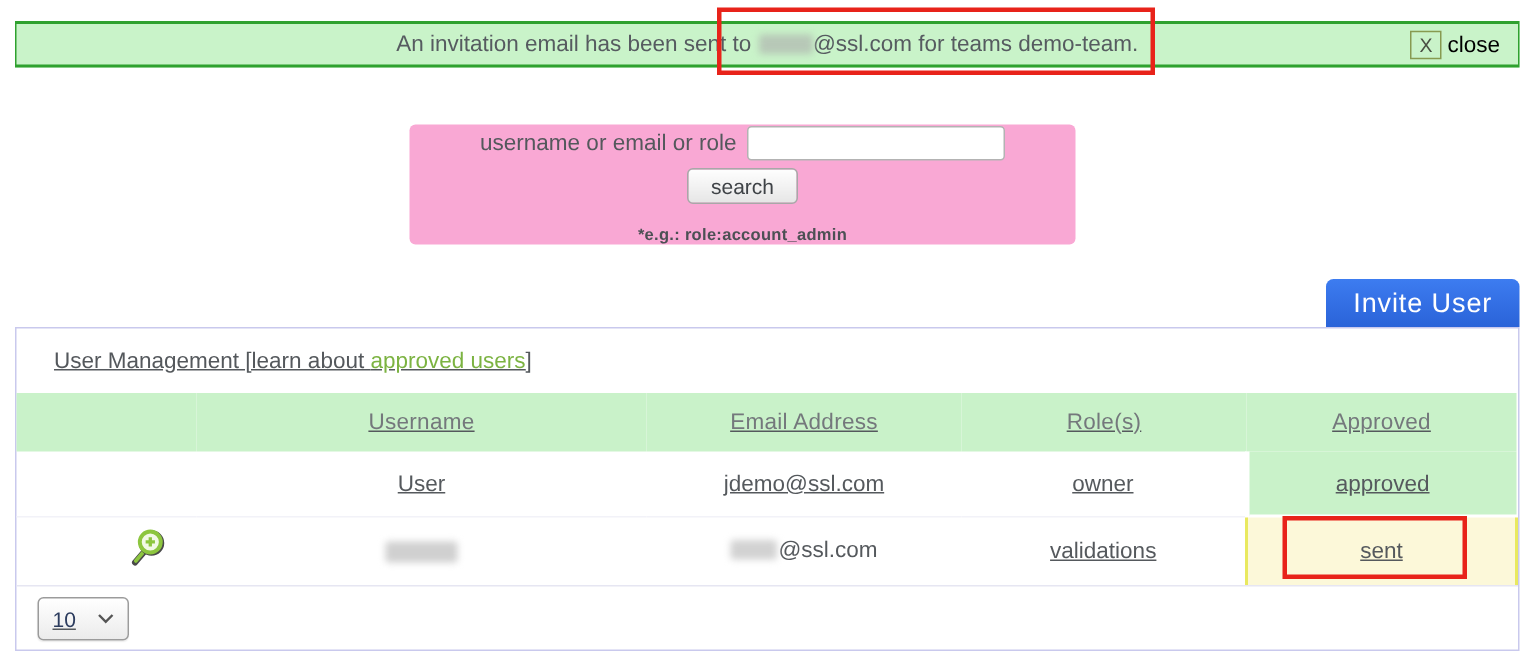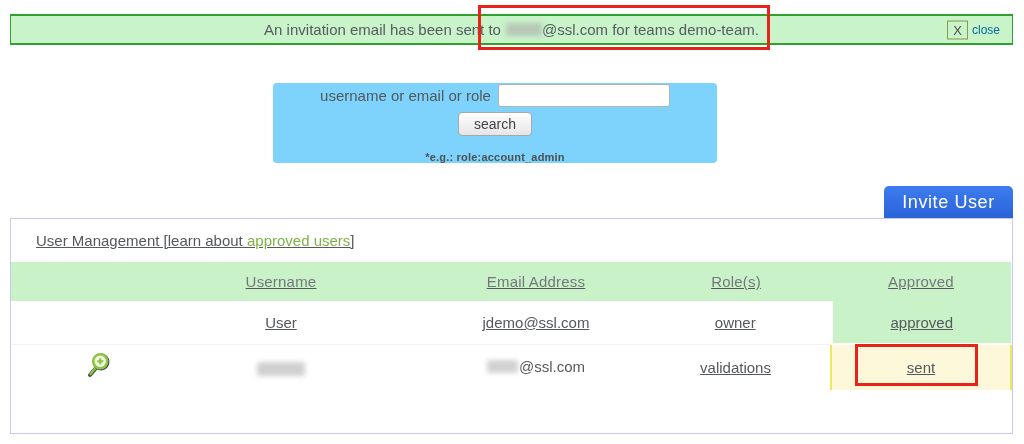--- a/index.html
+++ b/index.html
@@ -21,31 +21,31 @@
   .redacted.banner-blur { width:36px; height:13px; background:#b7c8b7; margin-left:5px; }
   .banner-close {
     position:absolute; right:12px; top:50%; transform:translateY(-50%);
     display:flex; align-items:center; gap:4px; cursor:pointer; background:none; border:none; padding:0;
     font-family:"Liberation Sans", sans-serif;
   }
   .xbox {
     display:inline-block; border:1px solid #879a50; color:#4a4f44;
     font-size:13px; line-height:15px; padding:1px 5px; background:transparent;
   }
-  .close-label { color:#0369a1; font-size:12px; }
+  .close-label { color:#000000; font-size:15px; }
 
   
   .red-annotation { position:absolute; border:3px solid #e8231a; z-index:60; pointer-events:none; background:transparent; }
   #red-box-1 { left:478px; top:5px;  width:292px; height:45px; }
   #red-box-2 { left:855px; top:344px; width:123px; height:42px; }
 
   
   .search-panel {
     position:absolute; left:273px; top:83px; width:444px; height:80px;
-    background:#7dd3fc; border-radius:4px;
+    background:#f9a8d4; border-radius:4px;
     display:flex; flex-direction:column; align-items:center; justify-content:center; gap:2px;
   }
   .search-row { display:flex; align-items:center; gap:7px; font-size:15px; color:#54585c; }
   .search-input {
     width:172px; height:23px; border:1px solid #b3b3b3; border-radius:3px;
     background:#fff; font-size:14px; padding:0 5px; color:#333;
   }
   .search-btn {
     margin-top:3px; padding:3px 15px; font-size:14px; color:#3f4347; cursor:pointer;
     background:linear-gradient(#fefefe,#e6e6e6); border:1px solid #a8a8a8; border-radius:4px;
@@ -170,13 +170,21 @@
         <td><span class="email-wrap">
               <span class="redacted email-blur"></span>
               <span>@ssl.com</span>
             </span></td>
         <td>validations</td>
         <td class="cell-sent-yellow">sent</td>
       </tr>
     </tbody>
   </table>
 
+  <div class="table-footer">
+    <div class="page-select">
+      <span>10</span>
+      <svg width="11" height="7" viewBox="0 0 11 7">
+          <polyline points="1,1 5.5,5.5 10,1" stroke="#555" fill="none" stroke-width="1.6"></polyline>
+        </svg>
+    </div>
+  </div>
 </div>
 
 </body></html>

